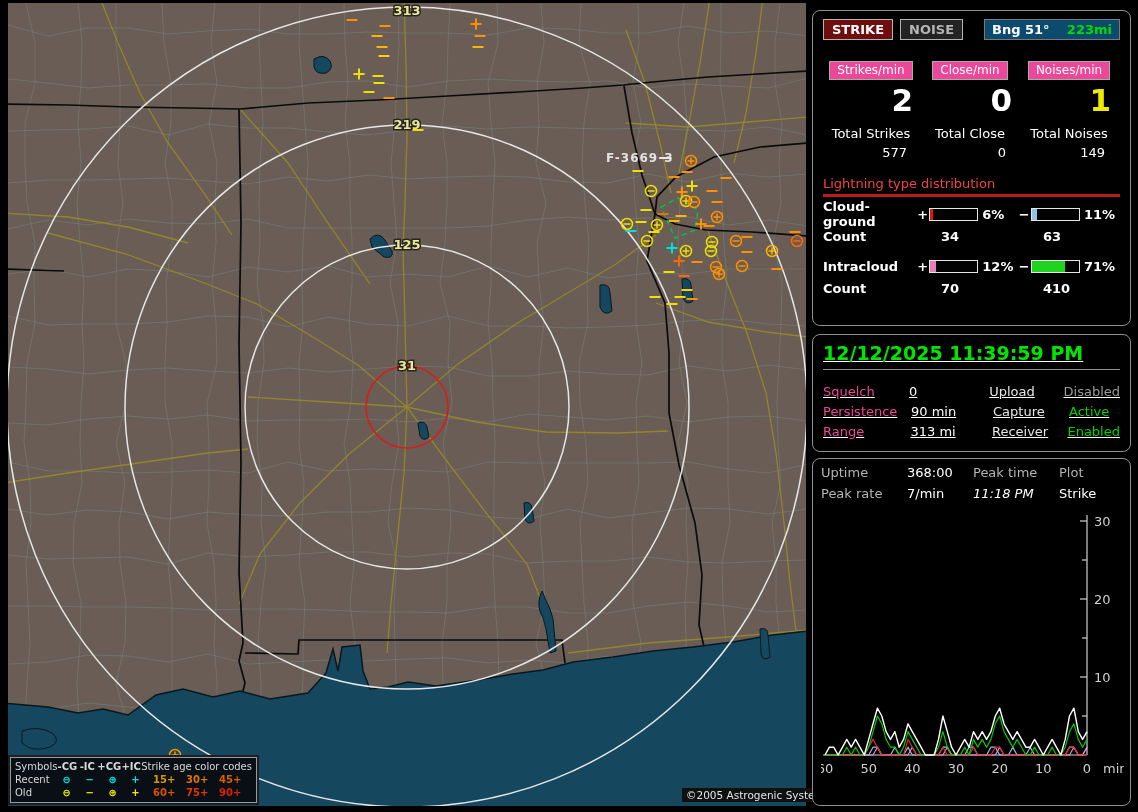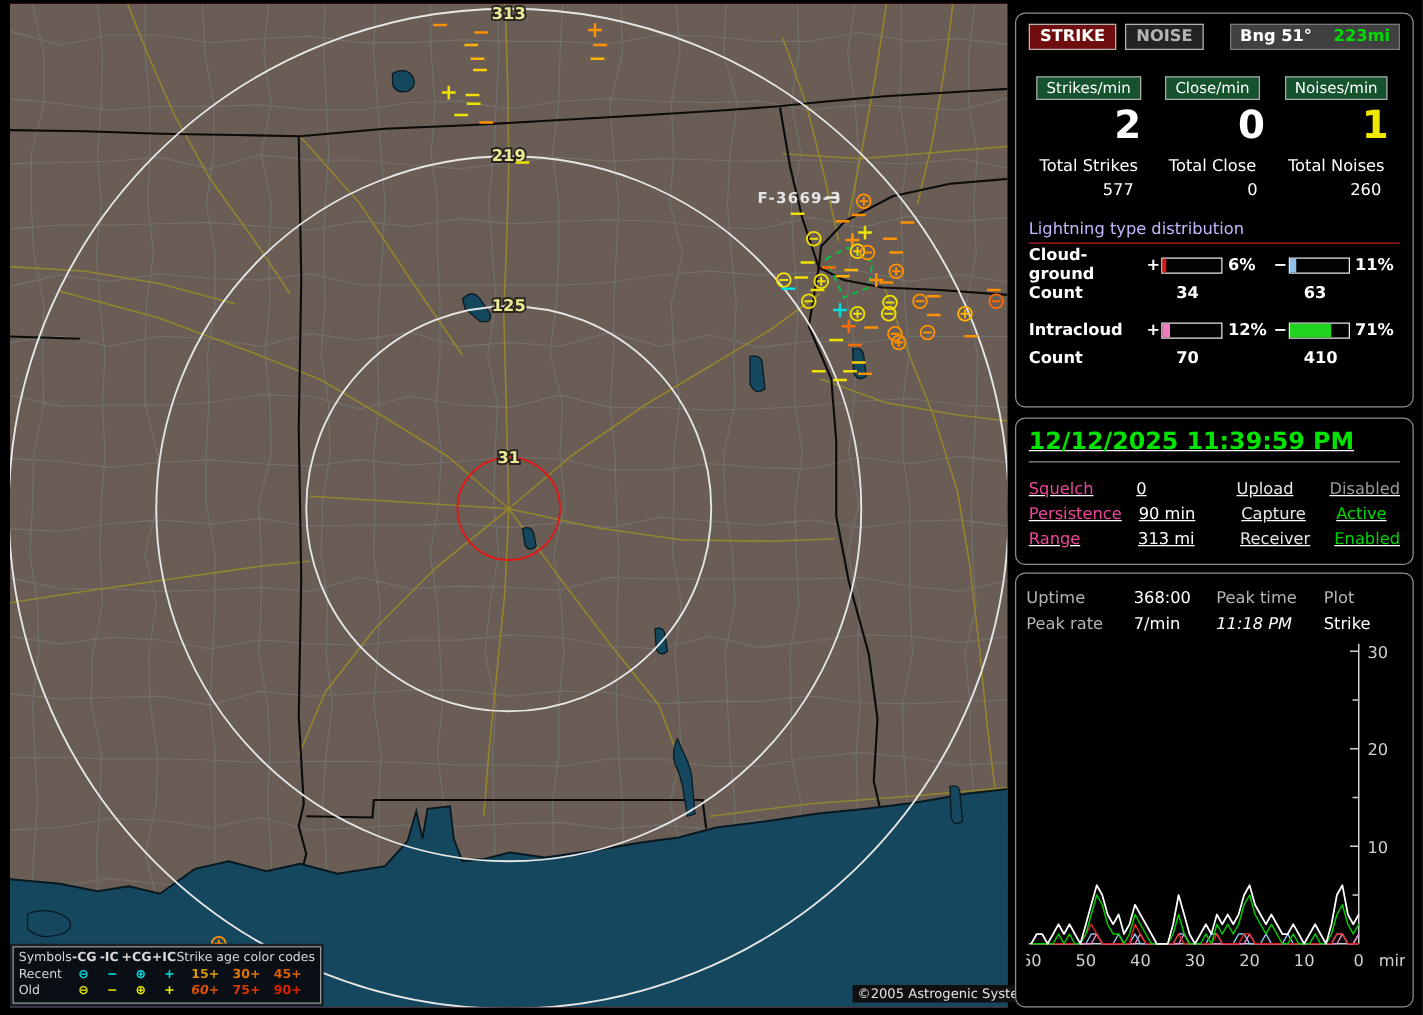--- a/index.html
+++ b/index.html
@@ -11,51 +11,51 @@
   .panel{position:absolute;left:812px;width:319px;background:#000;border:1px solid #8f8f8f;
          border-radius:8px;box-sizing:border-box;font-size:13px;}
   #p1{top:10px;height:316px;padding:8px 10px;}
   #p2{top:334px;height:118px;padding:7px 10px;text-decoration:underline;}
   #p3{top:458px;height:348px;padding:6px 8px;}
   
   .btnrow{display:flex;align-items:center;}
   .btn{font-weight:bold;font-size:13px;padding:1px 8px;border:1px solid #b4b4b4;line-height:17px;}
   .btn.strike{background:#6e0e0e;color:#fff;}
   .btn.noise{background:#232323;color:#b4b4b4;margin-left:7px;}
-  .bng{margin-left:auto;background:#404040;border:1px solid #7a7a7a;padding:1px 7px;
+  .bng{margin-left:auto;background:#0c4a6e;border:1px solid #7a7a7a;padding:1px 7px;
        display:flex;justify-content:space-between;width:120px;font-weight:bold;line-height:17px;}
   .bng .mi{color:#00dc00;}
   .cols{display:flex;margin-top:21px;}
   .col{width:101px;margin-right:3px;text-align:center;}
-  .chip{display:inline-block;background:#14532d;border:1px solid #aaa;color:#fff;font-size:12px;
+  .chip{display:inline-block;background:#ec4899;border:1px solid #aaa;color:#fff;font-size:12px;
         padding:1px 7px;line-height:15px;}
   .rate{font-size:31px;font-weight:bold;text-align:right;padding-right:6px;line-height:36px;margin-top:2px;}
   .tlabel{font-size:13px;margin-top:8px;white-space:nowrap;}
   .tval{text-align:right;padding-right:12px;margin-top:4px;}
-  .dist-title{margin-top:16px;color:#c4b5fd;border-bottom:1px solid #b91c1c;padding-bottom:3px;}
+  .dist-title{margin-top:16px;color:#ef4444;border-bottom:3px solid #b91c1c;padding-bottom:3px;}
   .dist-row{display:flex;align-items:center;margin-top:9px;height:16px;}
   .dist-label{width:104px;font-weight:bold;}
   .sign{width:13px;font-weight:bold;text-align:center;}
   .bar{width:52px;height:11px;border:1px solid #e6e6e6;background:#020202;margin:0 4px 0 1px;}
   .bar i{display:block;height:100%;}
   .pct{width:40px;font-weight:bold;}
   .cnt-row{display:flex;margin-top:7px;height:16px;}
   .cnt-l{width:104px;font-weight:bold;}
   .cnt-v1{width:106px;font-weight:bold;padding-left:14px;box-sizing:border-box;}
   .cnt-v2{font-weight:bold;padding-left:10px;}
   
   .date{color:#00e400;font-size:19px;font-weight:bold;border-bottom:1px solid #8f8f8f;
         padding-bottom:5px;margin-bottom:11px;white-space:nowrap;}
   .srow{display:flex;height:20px;align-items:center;}
   .sc1{width:88px;color:#ec4899;}
   .sc2{width:82px;}
   .sc3{width:76px;color:#e6e6e6;}
   .sc4{flex:1;}
   
-  .urow{display:flex;height:21px;align-items:flex-end;}
+  .urow{display:flex;height:21px;align-items:flex-start;}
   .uc1{width:86px;color:#b4b4b4;}
   .uc2{width:66px;}
   .uc3{width:86px;}
   .uc4{flex:1;}
   .trow{display:flex;height:22px;align-items:center;margin-top:6px;}
   #trend{margin-top:2px;}
   
   #legend{position:absolute;left:10px;top:757px;width:247px;height:46px;background:#0a0e15;
           border:1px solid #9a9a9a;box-shadow:0 0 0 2px #1c2026;font-size:10px;color:#d8d8d8;
           padding:2px 4px;box-sizing:border-box;line-height:13px;}
@@ -365,21 +365,21 @@
     <span class="lg-age" style="margin-left: 6px; color: rgb(220, 150, 0);">15+</span>
     <span class="lg-age" style="color: rgb(220, 120, 0);">30+</span>
     <span class="lg-age" style="color: rgb(220, 96, 0);">45+</span>
   </div>
   <div class="lg-row">
     <span class="lg-c1">Old</span>
     <span class="lg-s" style="color: rgb(236, 236, 0);">⊖</span>
     <span class="lg-s" style="color: rgb(236, 236, 0);">−</span>
     <span class="lg-s" style="color: rgb(236, 236, 0);">⊕</span>
     <span class="lg-s" style="color: rgb(236, 236, 0);">+</span>
-    <span class="lg-age" style="margin-left: 6px; color: rgb(220, 82, 0); font-style: italic;">60+</span>
+    <span class="lg-age" style="margin-left: 6px; color: rgb(220, 82, 0);">60+</span>
     <span class="lg-age" style="color: rgb(220, 58, 0);">75+</span>
     <span class="lg-age" style="color: rgb(220, 34, 0);">90+</span>
   </div>
 </div>
 
 <div id="copyright">©2005 Astrogenic Systems</div>
 
 <div class="panel" id="p1">
   <div class="btnrow">
     <span class="btn strike">STRIKE</span>
@@ -399,21 +399,21 @@
     <div class="col">
       <span class="chip">Close/min</span>
       <div class="rate" style="color: rgb(255, 255, 255);">0</div>
       <div class="tlabel">Total Close</div>
       <div class="tval">0</div>
     </div>
     <div class="col">
       <span class="chip">Noises/min</span>
       <div class="rate" style="color: rgb(240, 232, 0);">1</div>
       <div class="tlabel">Total Noises</div>
-      <div class="tval">260</div>
+      <div class="tval">149</div>
     </div>
   </div>
 
   <div class="dist-title">Lightning type distribution</div>
 
   <div class="dist-row">
     <span class="dist-label">Cloud-ground</span>
     <span class="sign">+</span>
     <span class="bar">
         <i style="width: 6%; background: rgb(224, 18, 18);"></i>

